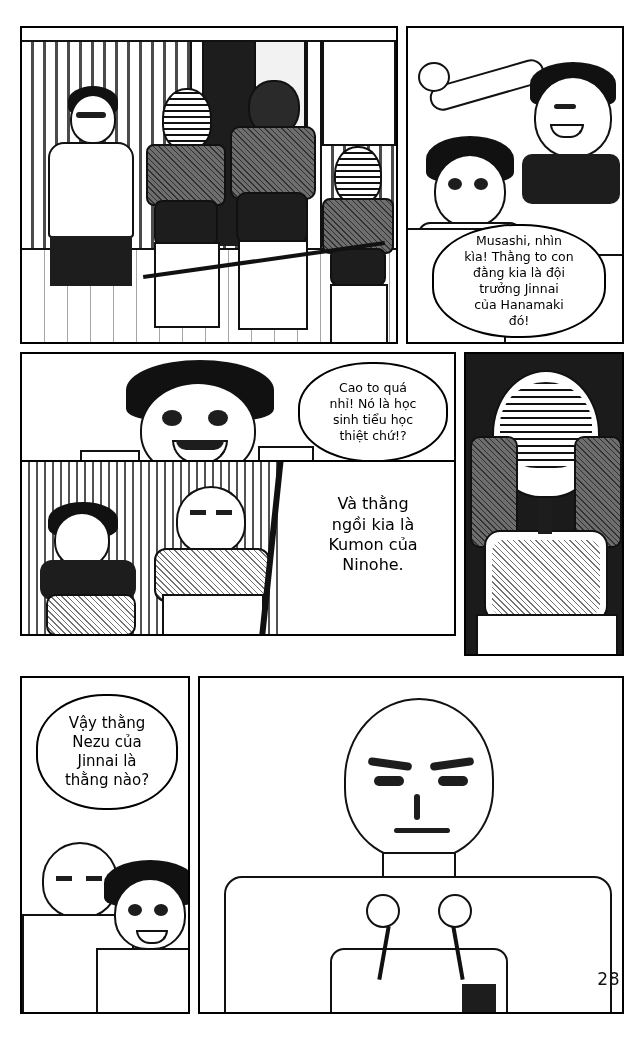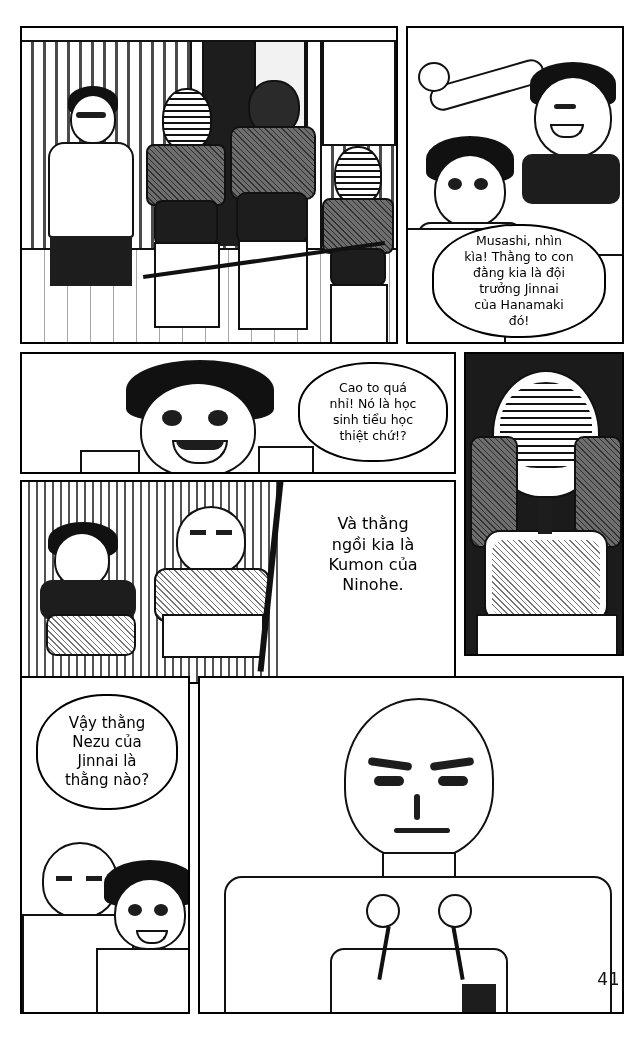--- a/index.html
+++ b/index.html
@@ -287,21 +287,21 @@
       <div class="shape mid hatch" style="left:4px; top:82px; width:48px; height:112px; border-radius:10px;"></div>
       <div class="shape mid hatch" style="left:108px; top:82px; width:48px; height:112px; border-radius:10px;"></div>
 
       <div class="shape" style="left:18px; top:176px; width:124px; height:92px; border-radius:16px; background:#fff;"></div>
       <div class="shape hatch" style="left:26px; top:186px; width:108px; height:76px; border:none; border-radius:12px;"></div>
       <div class="shape" style="left:10px; top:260px; width:142px; height:46px; background:#fff;"></div>
       <div class="shape dark" style="left:72px; top:144px; width:14px; height:36px; border:none;"></div>
     </div>
   </div>
 
-  <div class="panel" style="left:20px; top:480px; width:436px; height:204px;">
+  <div class="panel" style="left:20px; top:460px; width:436px; height:176px;">
     <div class="art">
       <div class="wall-slats fine" style="left:0; top:0; width:260px; height:100%;"></div>
       <div class="shape" style="left:258px; top:0; width:178px; height:176px; border:none; background:#fff;"></div>
 
       <div class="figure" style="left:18px; top:40px; width:100px; height:132px;">
         <div class="hair" style="left:8px; top:0px; width:70px; height:36px;"></div>
         <div class="head" style="left:14px; top:10px; width:56px; height:56px;"></div>
         <div class="shape dark" style="left:0px; top:58px; width:96px; height:40px; border:none; border-radius:12px;"></div>
         <div class="shape hatch" style="left:6px; top:92px; width:90px; height:42px; border-radius:10px;"></div>
       </div>
@@ -378,15 +378,15 @@
         <div class="shape dark" style="left:140px; top:286px; width:34px; height:34px; border:none;"></div>
 
         <div class="shape" style="left:44px; top:196px; width:34px; height:34px; border-radius:50%; background:#fff;"></div>
         <div class="shape" style="left:116px; top:196px; width:34px; height:34px; border-radius:50%; background:#fff;"></div>
         <div class="shape" style="left:60px; top:228px; width:4px; height:54px; background:#111; border:none; transform:rotate(10deg);"></div>
         <div class="shape" style="left:134px; top:228px; width:4px; height:54px; background:#111; border:none; transform:rotate(-10deg);"></div>
       </div>
     </div>
   </div>
 
-  <div class="page-number">41</div>
+  <div class="page-number">28</div>
 
 </div>
 
 </body></html>

